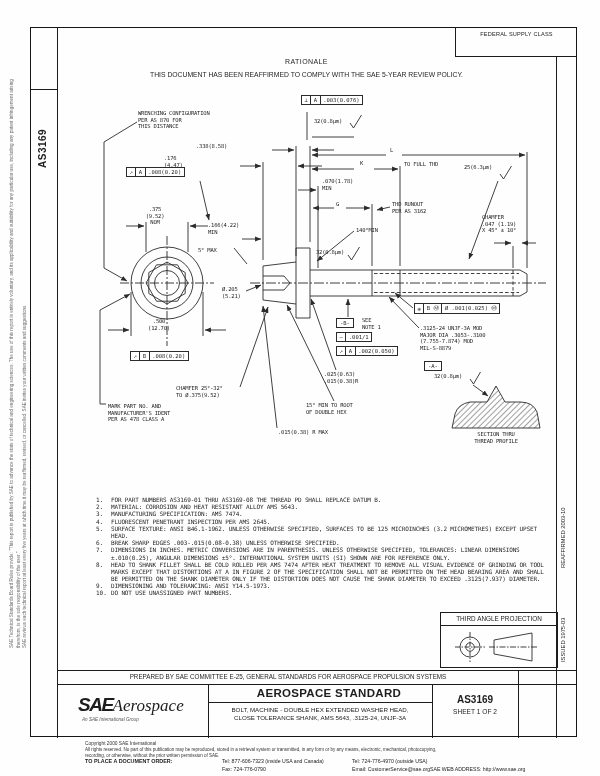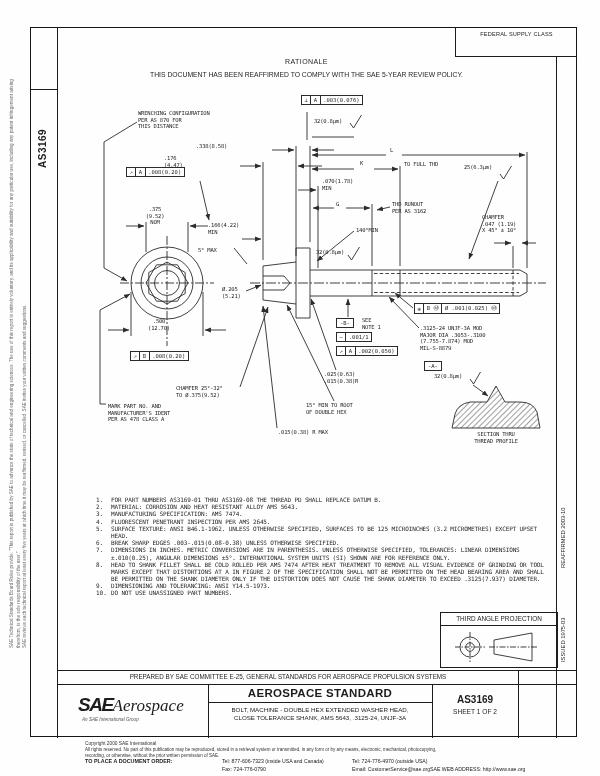--- a/index.html
+++ b/index.html
@@ -298,21 +298,21 @@
   <div class="vline" style="left:208px;top:684px;width:1px;height:54px;"></div>
   <div class="vline" style="left:432px;top:684px;width:1px;height:54px;"></div>
   <div class="vline" style="left:518px;top:670px;width:1px;height:68px;"></div>
   <div class="hline" style="left:208px;top:702px;width:224px;height:1px;"></div>
 
   <div class="abs" style="left:78px;top:694px;width:128px;">
     <span style="font-weight:bold;font-style:italic;font-size:19px;letter-spacing:-1.5px;">SAE</span><span style="font-style:italic;font-size:17px;font-family:'Liberation Serif',serif;">Aerospace</span>
     <div style="font-size:4.6px;font-style:italic;color:#555;margin-top:1px;margin-left:4px;">An SAE International Group</div>
   </div>
 
-  <div class="abs" style="left:208px;top:687px;width:224px;text-align:center;font-weight:bold;font-size:11.5px;letter-spacing:.3px;">AEROSPACE STANDARD</div>
+  <div class="abs" style="left:217px;top:687px;width:224px;text-align:center;font-weight:bold;font-size:11.5px;letter-spacing:.3px;">AEROSPACE STANDARD</div>
   <div class="abs" style="left:210px;top:706px;width:220px;text-align:center;font-size:6.2px;line-height:1.35;white-space:pre-line;">BOLT, MACHINE - DOUBLE HEX EXTENDED WASHER HEAD,
 CLOSE TOLERANCE SHANK, AMS 5643, .3125-24, UNJF-3A</div>
 
   <div class="abs" style="left:432px;top:694px;width:86px;text-align:center;font-weight:bold;font-size:10px;">AS3169</div>
   <div class="abs" style="left:432px;top:708px;width:86px;text-align:center;font-size:6.6px;">SHEET 1 OF 2</div>
 
   <div class="abs" style="left:85px;top:741px;font-size:4.8px;color:#333;">Copyright 2000 SAE International</div>
   <div class="abs" style="left:85px;top:747px;font-size:4.5px;color:#333;">All rights reserved. No part of this publication may be reproduced, stored in a retrieval system or transmitted, in any form or by any means, electronic, mechanical, photocopying,</div>
   <div class="abs" style="left:85px;top:752.5px;font-size:4.5px;color:#333;">recording, or otherwise, without the prior written permission of SAE.</div>
   <div class="abs" style="left:85px;top:758px;font-size:5.4px;font-weight:bold;">TO PLACE A DOCUMENT ORDER:</div>

